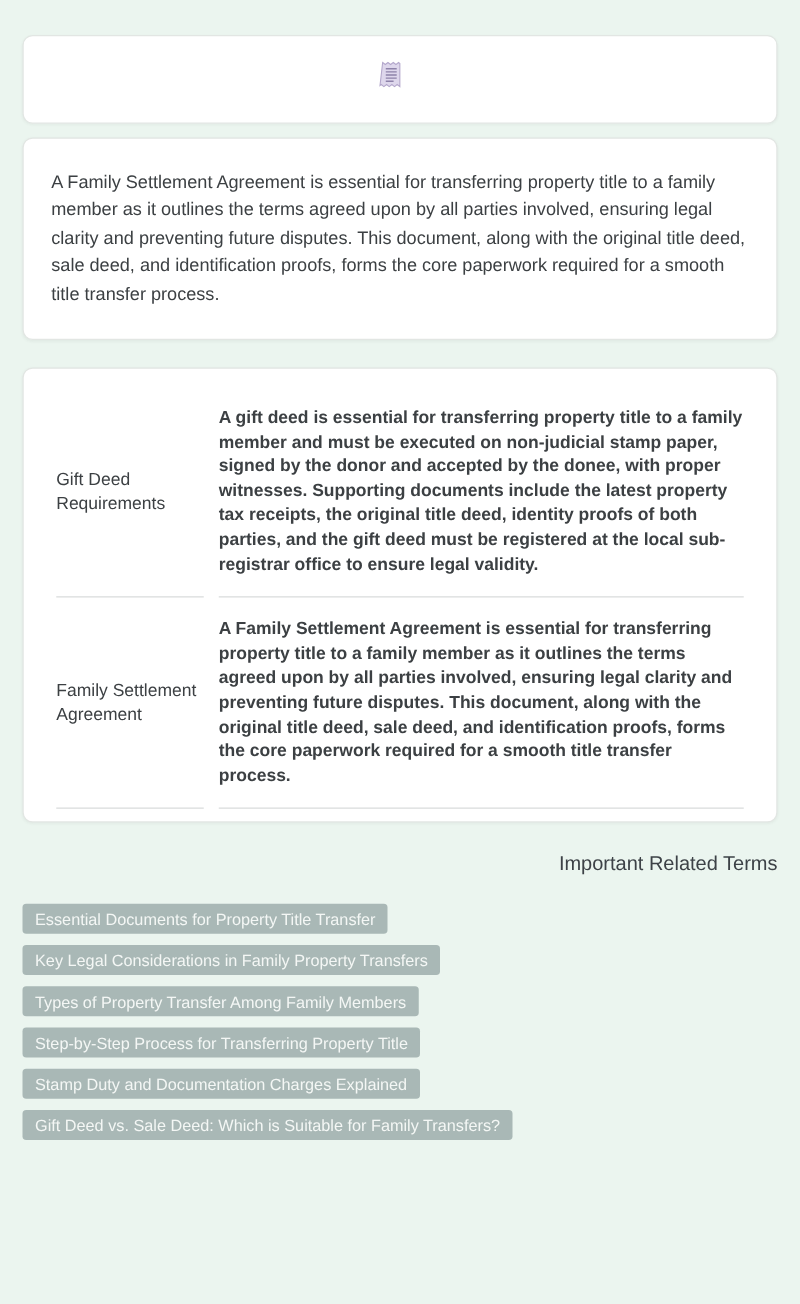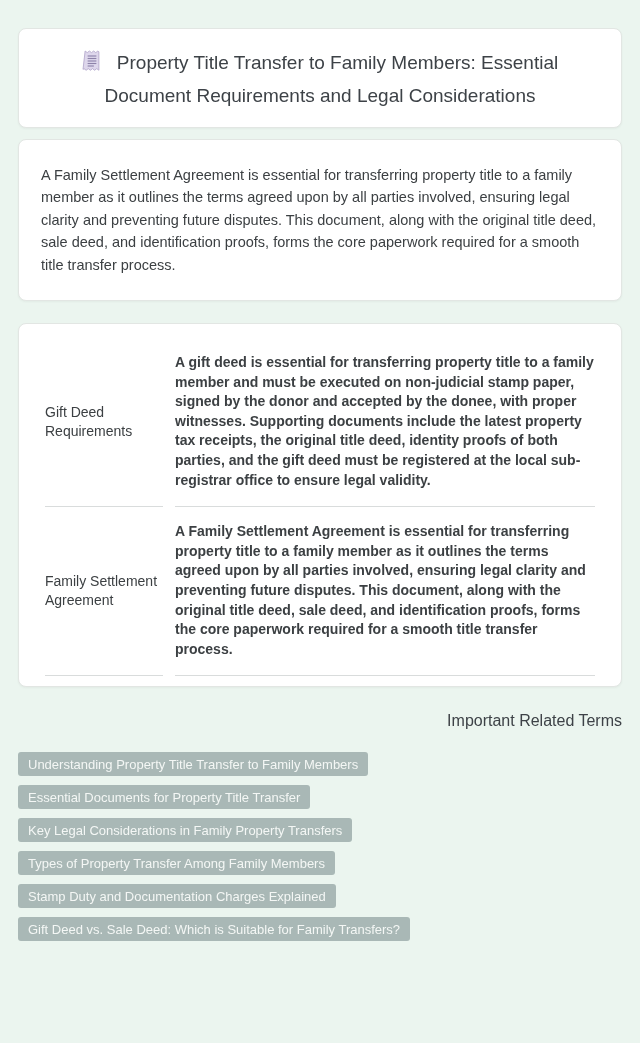--- a/index.html
+++ b/index.html
@@ -100,21 +100,21 @@
   <div class="card title-card">
     <h1><span class="receipt-icon-svg"><svg width="20" height="24" viewBox="0 0 32 38" aria-hidden="true">
           <path d="M5 3 l3.4 2.6 3.4-2.6 3.4 2.6 3.4-2.6 3.4 2.6 3.4-2.6 1.6 1.2 v29.6 l-3.4-2.6 -3.4 2.6 -3.4-2.6 -3.4 2.6 -3.4-2.6 -3.4 2.6 -3.4-2.6 -1.6 1.2 z" fill="#ded7ec" stroke="#b4a8cc" stroke-width="1.4"></path>
           <g stroke="#8d82a9" stroke-width="1.8">
             <line x1="9" y1="11" x2="23" y2="11"></line>
             <line x1="9" y1="15" x2="23" y2="15"></line>
             <line x1="9" y1="19" x2="23" y2="19"></line>
             <line x1="9" y1="23" x2="23" y2="23"></line>
             <line x1="9" y1="27" x2="19" y2="27"></line>
           </g>
-        </svg></span><span>Property Title Transfer to Family Members: Essential Document Requirements and Legal Considerations</span></h1>
+        </svg></span></h1>
   </div>
 
   <div class="card intro-card">
     <p>A Family Settlement Agreement is essential for transferring property title to a family member as it outlines the terms agreed upon by all parties involved, ensuring legal clarity and preventing future disputes. This document, along with the original title deed, sale deed, and identification proofs, forms the core paperwork required for a smooth title transfer process.</p>
   </div>
 
   <div class="card table-card">
     <table class="terms-table">
       <tbody id="terms-tbody">
           <tr>
@@ -125,21 +125,21 @@
             <th>Family Settlement Agreement</th>
             <td>A Family Settlement Agreement is essential for transferring property title to a family member as it outlines the terms agreed upon by all parties involved, ensuring legal clarity and preventing future disputes. This document, along with the original title deed, sale deed, and identification proofs, forms the core paperwork required for a smooth title transfer process.</td>
           </tr>
         </tbody>
     </table>
   </div>
 
   <h2 class="related-heading">Important Related Terms</h2>
 
   <div class="tags" id="tags">
-      <span class="tag">Understanding Property Title Transfer to Family Members</span>
       <span class="tag">Essential Documents for Property Title Transfer</span>
       <span class="tag">Key Legal Considerations in Family Property Transfers</span>
       <span class="tag">Types of Property Transfer Among Family Members</span>
+      <span class="tag">Step-by-Step Process for Transferring Property Title</span>
       <span class="tag">Stamp Duty and Documentation Charges Explained</span>
       <span class="tag">Gift Deed vs. Sale Deed: Which is Suitable for Family Transfers?</span>
     </div>
 
 </div>
 
 </body></html>

